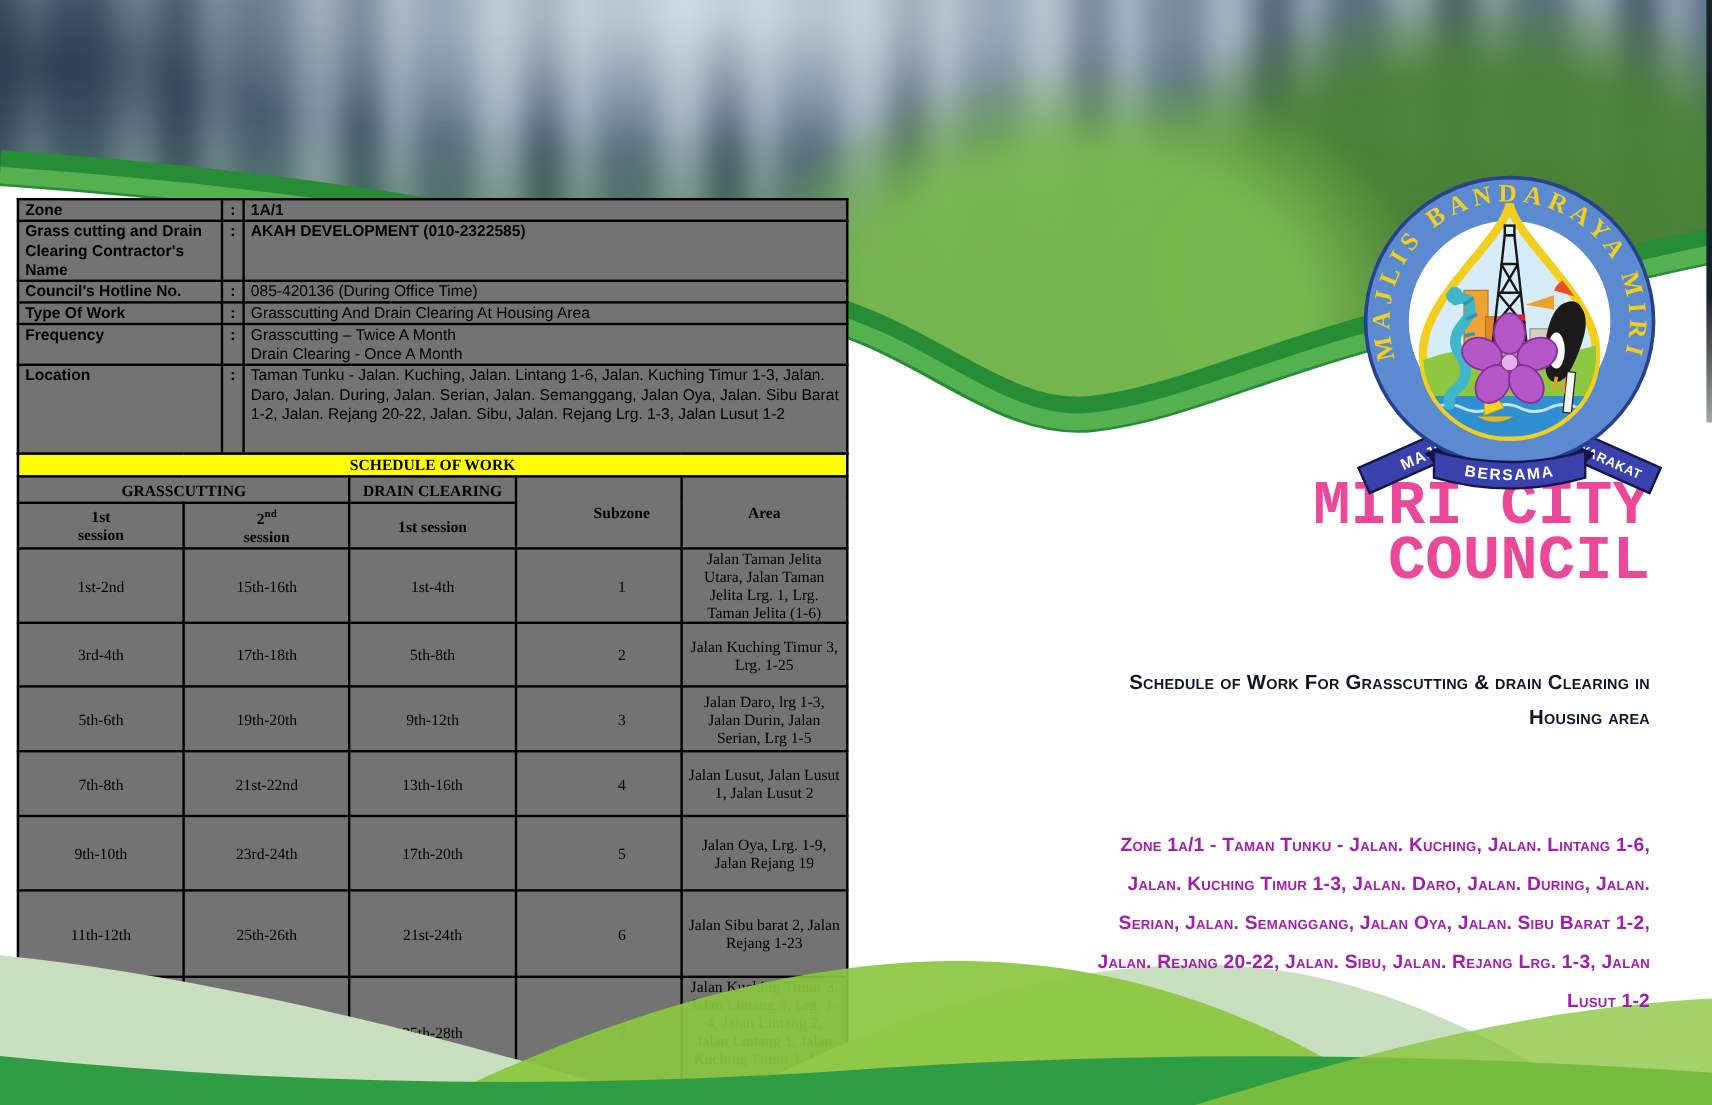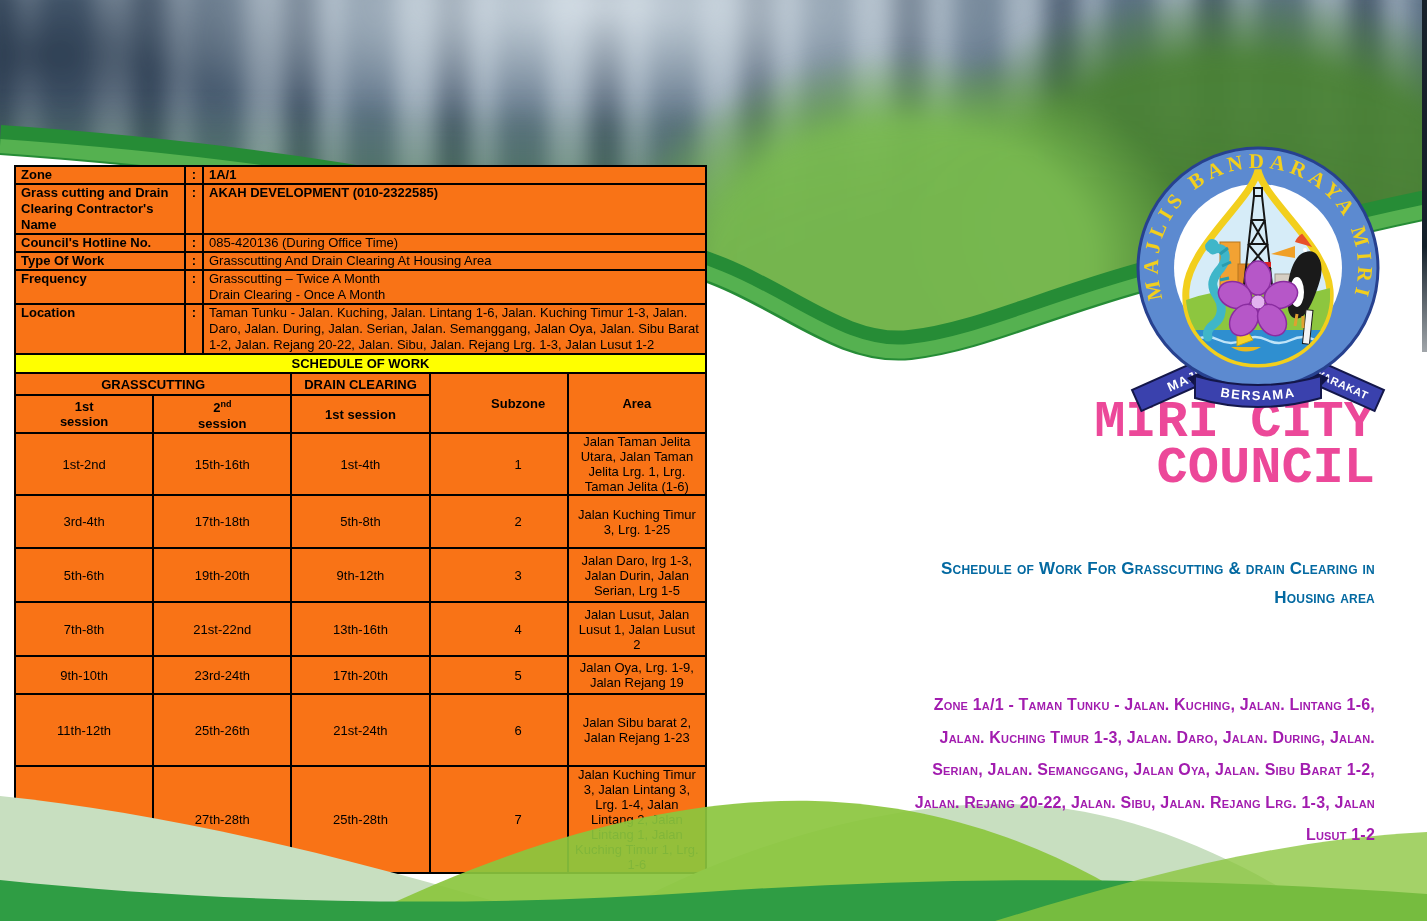--- a/index.html
+++ b/index.html
@@ -25,50 +25,50 @@
        radial-gradient(600px 260px at 40% 102%, rgba(52,100,42,.95) 55%, rgba(52,100,42,0) 75%),
        radial-gradient(420px 190px at 10% 100%, rgba(58,108,46,.92) 50%, rgba(58,108,46,0) 72%),
        linear-gradient(to top, rgba(30,64,26,.95) 0%, rgba(40,86,34,.8) 28%, rgba(60,120,48,.42) 55%, rgba(60,120,48,0) 75%);
      filter:blur(9px);}
   .band-svg{position:absolute;left:0;top:0;pointer-events:none;}
   .dark-edge{position:absolute;right:0;top:0;width:5px;height:352px;
      background:linear-gradient(#18222b,#14202a 70%,rgba(20,32,42,.4));}
 
   
   .tables{position:absolute;left:14px;top:165px;width:693px;}
-  table{border-collapse:collapse;width:693px;table-layout:fixed;background:#f97316;}
+  table{border-collapse:collapse;width:693px;table-layout:fixed;background:#737373;}
   td{border:2px solid #000;font-size:13px;line-height:16px;color:#000;
      padding:0 5px;vertical-align:top;overflow:hidden;}
   .info-tbl .lbl{width:158px;font-weight:bold;}
   .info-tbl .cln{width:12px;font-weight:bold;text-align:center;padding:0 2px;}
   .info-tbl .val{}
   .info-tbl .b{font-weight:bold;}
   .info-tbl tr:nth-child(1){height:18px;}
   .info-tbl tr:nth-child(2){height:50px;}
   .info-tbl tr:nth-child(3){height:18px;margin-left:44px;}
   .info-tbl tr:nth-child(4){height:18px;}
   .info-tbl tr:nth-child(5){height:24px;}
-  .info-tbl tr:nth-child(6){height:50px;}
+  .info-tbl tr:nth-child(6){height:74px;}
   .sched-tbl{margin-top:-2px;}
-  .sched-tbl td{text-align:center;vertical-align:middle;line-height:15px;}
+  .sched-tbl td{text-align:center;vertical-align:middle;line-height:15px;font-family:Liberation Serif, serif;}
   .banner-cell{background:#ffff00;font-weight:bold;font-size:13px;height:17px;}
   .hdr{font-weight:bold;}
   .sched-tbl tr.h1 td{height:20px;}
   .sched-tbl tr.h2 td{height:36px;}
   .c1{width:88px;} .c2{width:80px;} .c3{width:156px;} .c4{width:81px;padding-left:44px;} .c5{}
   .sched-tbl tr.r1{height:47px;} .sched-tbl tr.r2{height:53px;}
   .sched-tbl tr.r3{height:54px;} .sched-tbl tr.r4{height:54px;}
-  .sched-tbl tr.r5{height:38px;margin-top:16px;} .sched-tbl tr.r6{height:72px;}
+  .sched-tbl tr.r5{height:62px;margin-top:16px;} .sched-tbl tr.r6{height:72px;}
   .sched-tbl tr.r7{height:62px;}
   sup{font-size:9px;text-align:center;}
 
   
   .right-panel{position:absolute;left:895px;right:52px;top:400px;text-align:right;z-index:6;}
   .mcc-title{font-size:52px;font-weight:bold;color:#ec4899;letter-spacing:0px;line-height:46px;font-family:Liberation Mono, monospace;}
-  .mcc-sub{margin-top:62px;font-size:17px;font-weight:bold;color:#0369a1;
+  .mcc-sub{margin-top:62px;font-size:17px;font-weight:bold;color:#0f172a;
      font-variant-caps:small-caps;letter-spacing:.2px;line-height:29px;}
   .zone-para{margin-top:77px;font-size:16px;font-weight:bold;color:#a21caf;
      font-variant-caps:small-caps;letter-spacing:.2px;line-height:32.5px;}
 
   
   .logo{position:absolute;left:1125px;top:142px;z-index:8;}
   .waves{position:absolute;left:0;bottom:0;z-index:4;}
 </style>
 </head>
 <body>

